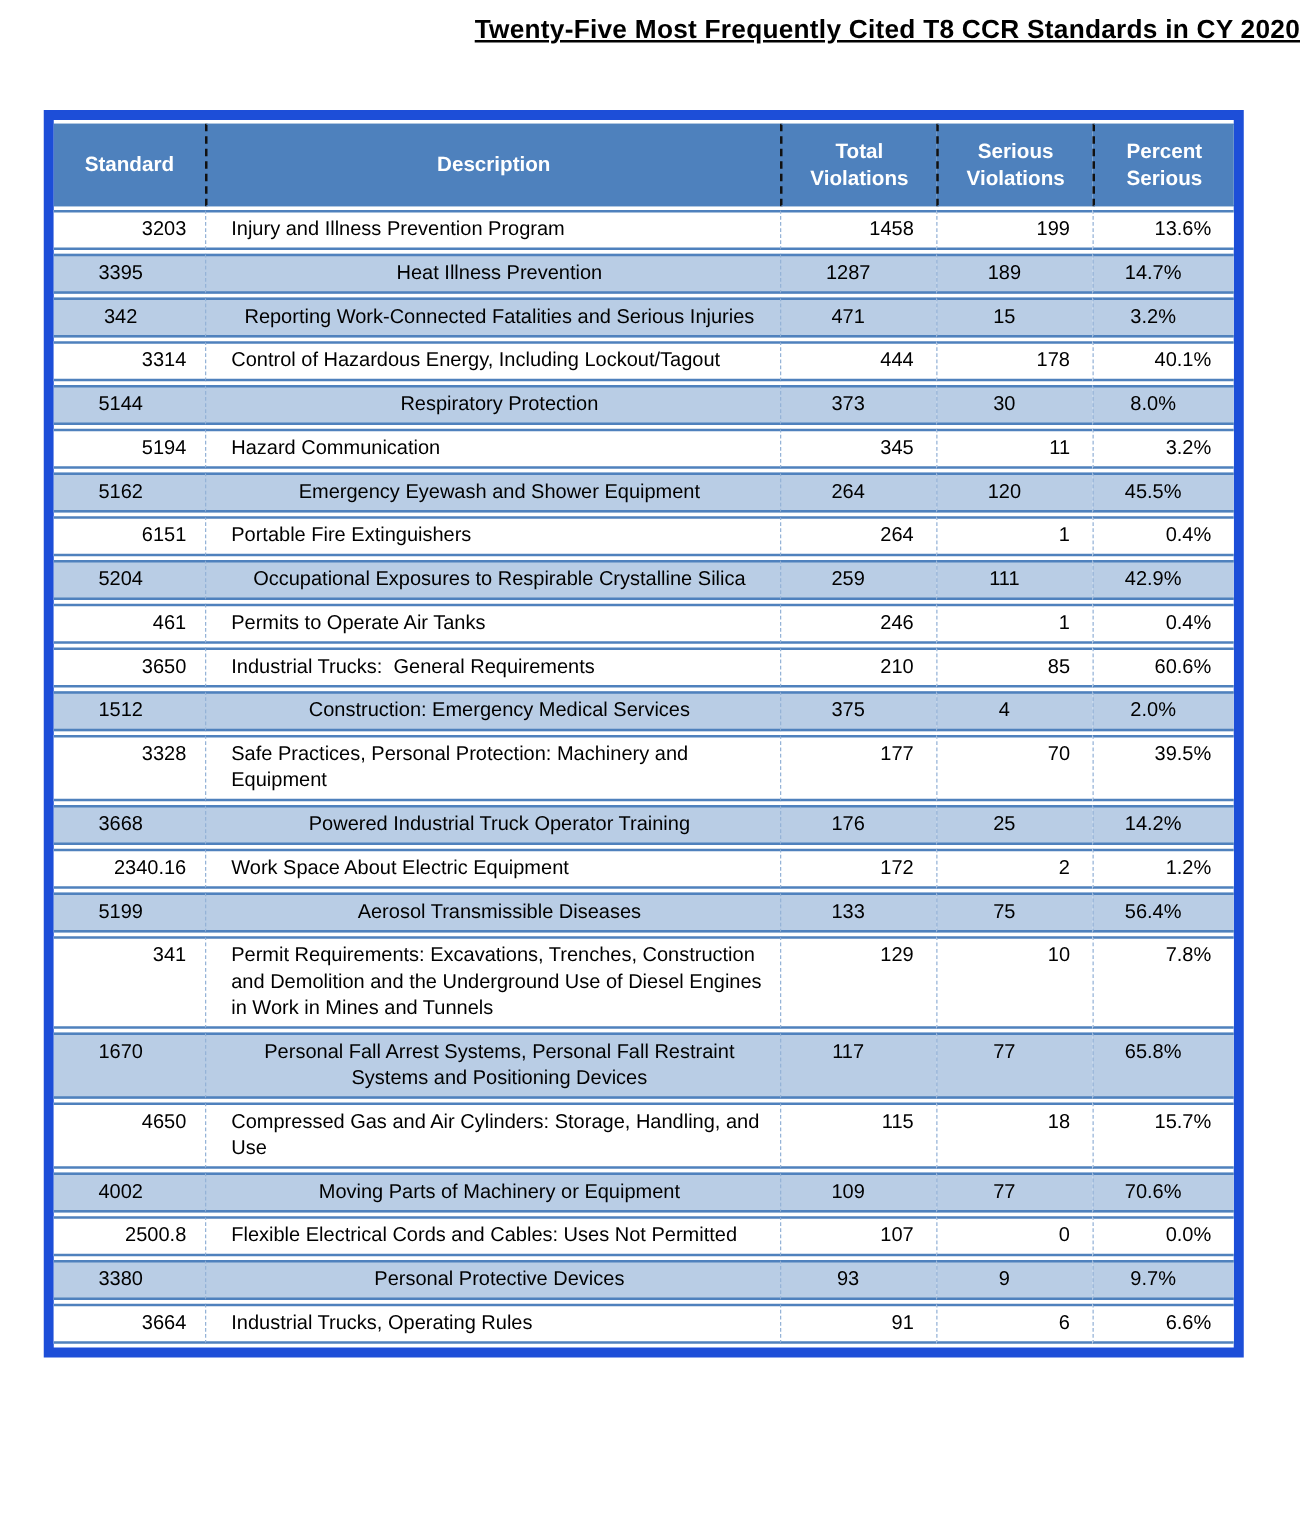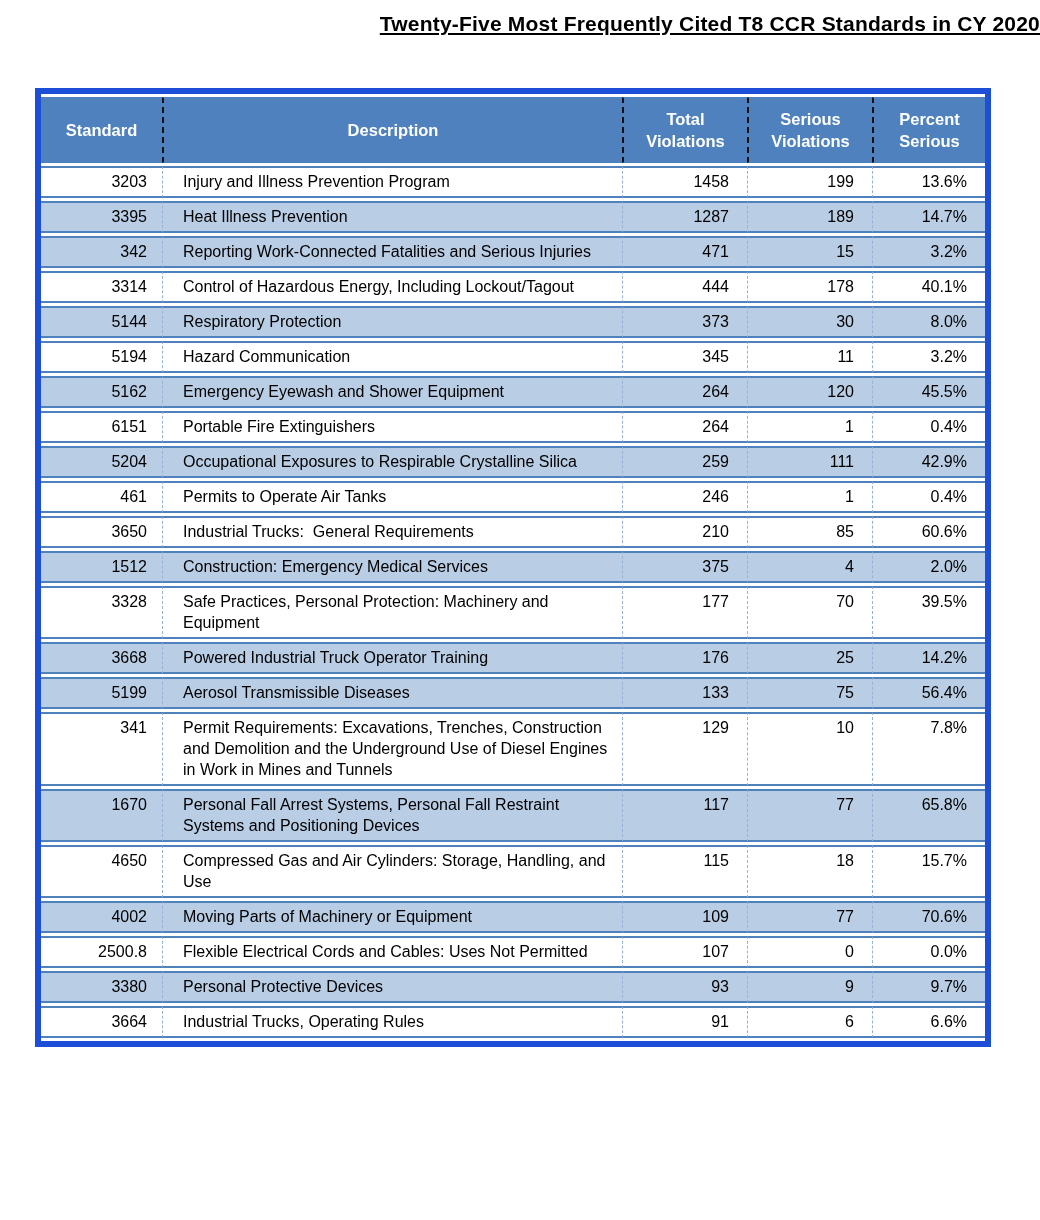--- a/index.html
+++ b/index.html
@@ -24,21 +24,21 @@
     font-weight: bold;
     text-decoration: underline;
     letter-spacing: 0.2px;
   }
   table.standards {
     margin: 52px 0 0 35px;
     width: 950px;
     table-layout: fixed;
     border-collapse: separate;
     border-spacing: 0 3px;
-    border: 6px solid #1d4ed8;
+    border: 8px solid #1d4ed8;
     background: #ffffff;
     font-size: 16px;
   }
   col.c-standard { width: 121px; }
   col.c-description { width: 460px; }
   col.c-total { width: 125px; }
   col.c-serious { width: 125px; }
   col.c-percent { width: 113px; }
 
   thead th {
@@ -65,20 +65,21 @@
     line-height: 21px;
     padding-top: 3px;
     padding-bottom: 4px;
     background: #ffffff;
   }
   tbody td + td {
     border-left: 1px dashed #95b3d7;
   }
   tbody tr.alt td {
     background: #b9cde5;
+    text-align: center;
   }
   td.col-standard {
     text-align: right;
     padding-right: 15px;
   }
   td.col-description {
     text-align: left;
     padding-left: 20px;
     padding-right: 10px;
     white-space: pre-wrap;
@@ -204,20 +205,27 @@
           <td class="col-serious">70</td>
           <td class="col-percent">39.5%</td>
         </tr>
         <tr class="alt">
           <td class="col-standard">3668</td>
           <td class="col-description">Powered Industrial Truck Operator Training</td>
           <td class="col-total">176</td>
           <td class="col-serious">25</td>
           <td class="col-percent">14.2%</td>
         </tr>
+        <tr>
+          <td class="col-standard">2340.16</td>
+          <td class="col-description">Work Space About Electric Equipment</td>
+          <td class="col-total">172</td>
+          <td class="col-serious">2</td>
+          <td class="col-percent">1.2%</td>
+        </tr>
         <tr class="alt">
           <td class="col-standard">5199</td>
           <td class="col-description">Aerosol Transmissible Diseases</td>
           <td class="col-total">133</td>
           <td class="col-serious">75</td>
           <td class="col-percent">56.4%</td>
         </tr>
         <tr>
           <td class="col-standard">341</td>
           <td class="col-description">Permit Requirements: Excavations, Trenches, Construction and Demolition and the Underground Use of Diesel Engines in Work in Mines and Tunnels</td>

